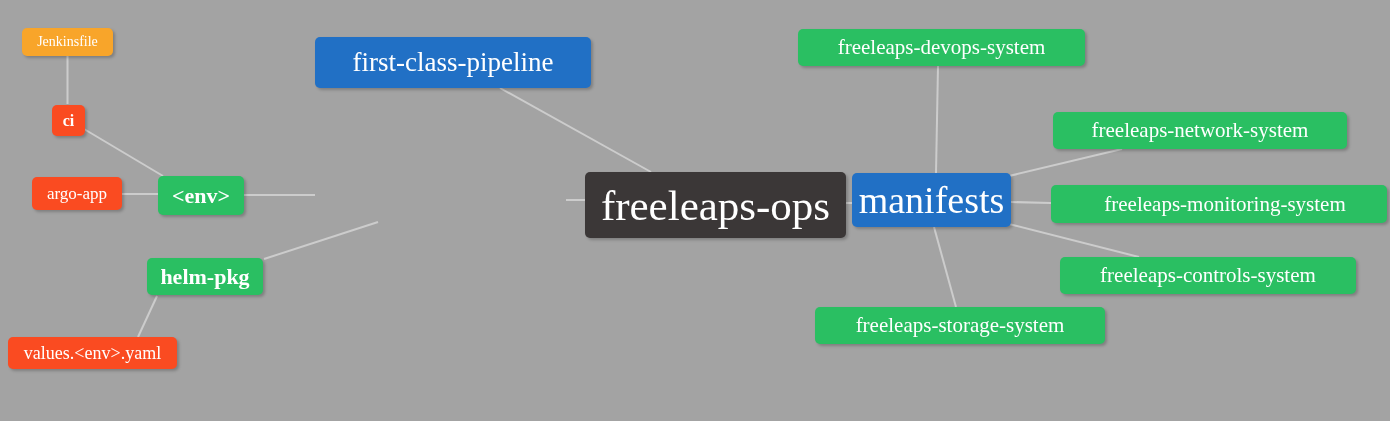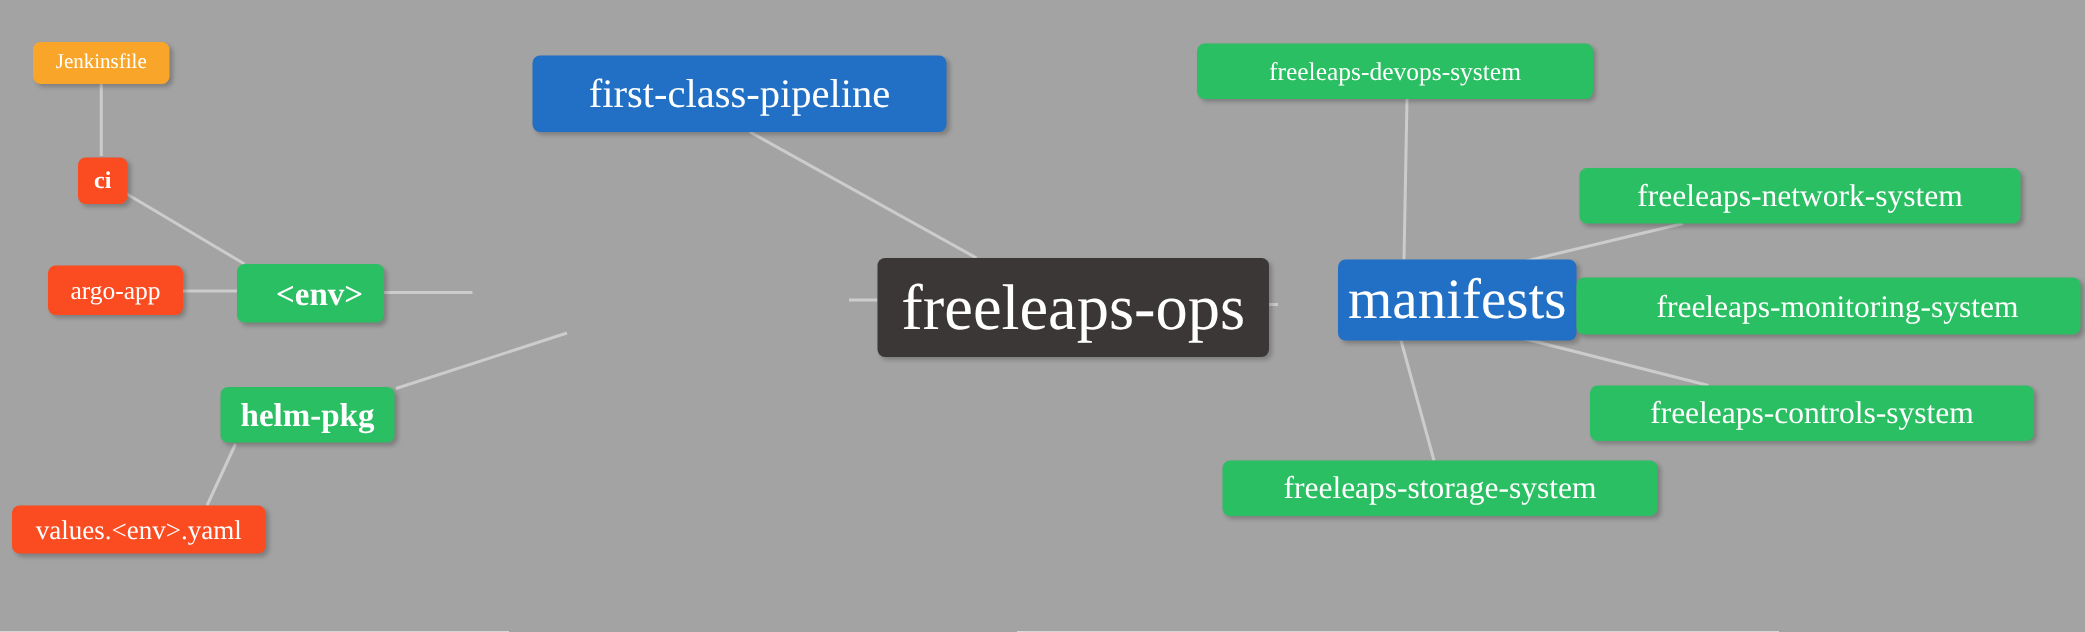--- a/index.html
+++ b/index.html
@@ -18,37 +18,37 @@
     display: flex;
     align-items: center;
     justify-content: center;
     color: #ffffff;
     border-radius: 5px;
     box-shadow: 2px 2px 3px rgba(0,0,0,0.22);
     white-space: nowrap;
     cursor: default;
     line-height: 1;
   }
-  .c-blue   { background: #2170c5; margin-left: 40px; }
+  .c-blue   { background: #2170c5; }
   .c-green  { background: #2abf62; }
   .c-red    { background: #fa4b21; }
   .c-orange { background: #f8a52a; }
   .c-dark   { background: #3b3737; }
 
   #n-jenkinsfile { left: 22px;  top: 28px;  width: 91px;  height: 28px; font-size: 14px; }
   #n-ci          { left: 52px;  top: 105px; width: 33px;  height: 31px; font-size: 16px; font-weight: 700; }
   #n-argo-app    { left: 32px;  top: 177px; width: 90px;  height: 33px; font-size: 17px; text-align: center; }
-  #n-env         { left: 158px; top: 176px; width: 86px;  height: 39px; font-size: 22px; font-weight: 700; padding-left: 12px; }
+  #n-env         { left: 158px; top: 176px; width: 86px;  height: 39px; font-size: 22px; font-weight: 700; }
   #n-helm-pkg    { left: 147px; top: 258px; width: 116px; height: 37px; font-size: 22px; font-weight: 700; }
   #n-values      { left: 8px;   top: 337px; width: 169px; height: 32px; font-size: 18px; }
   #n-fcp         { left: 315px; top: 37px;  width: 276px; height: 51px; font-size: 27px; }
   #n-service     { left: 315px; top: 171px; width: 251px; height: 51px; font-size: 28px; }
   #n-ops         { left: 585px; top: 172px; width: 261px; height: 66px; font-size: 43px; }
   #n-manifests   { left: 852px; top: 173px; width: 159px; height: 54px; font-size: 38px; }
-  #n-devops      { left: 798px; top: 29px;  width: 264px; height: 37px; font-size: 17px; }
+  #n-devops      { left: 798px; top: 29px;  width: 287px; height: 37px; font-size: 21px; }
   #n-network     { left: 1053px;top: 112px; width: 294px; height: 37px; font-size: 21px; }
   #n-monitoring  { left: 1051px;top: 185px; width: 324px; height: 38px; font-size: 21px; padding-left: 12px; }
   #n-controls    { left: 1060px;top: 257px; width: 296px; height: 37px; font-size: 21px; }
   #n-storage     { left: 815px; top: 307px; width: 290px; height: 37px; font-size: 21px; }
 </style>
 </head>
 <body>
 
 <div class="canvas">
 

